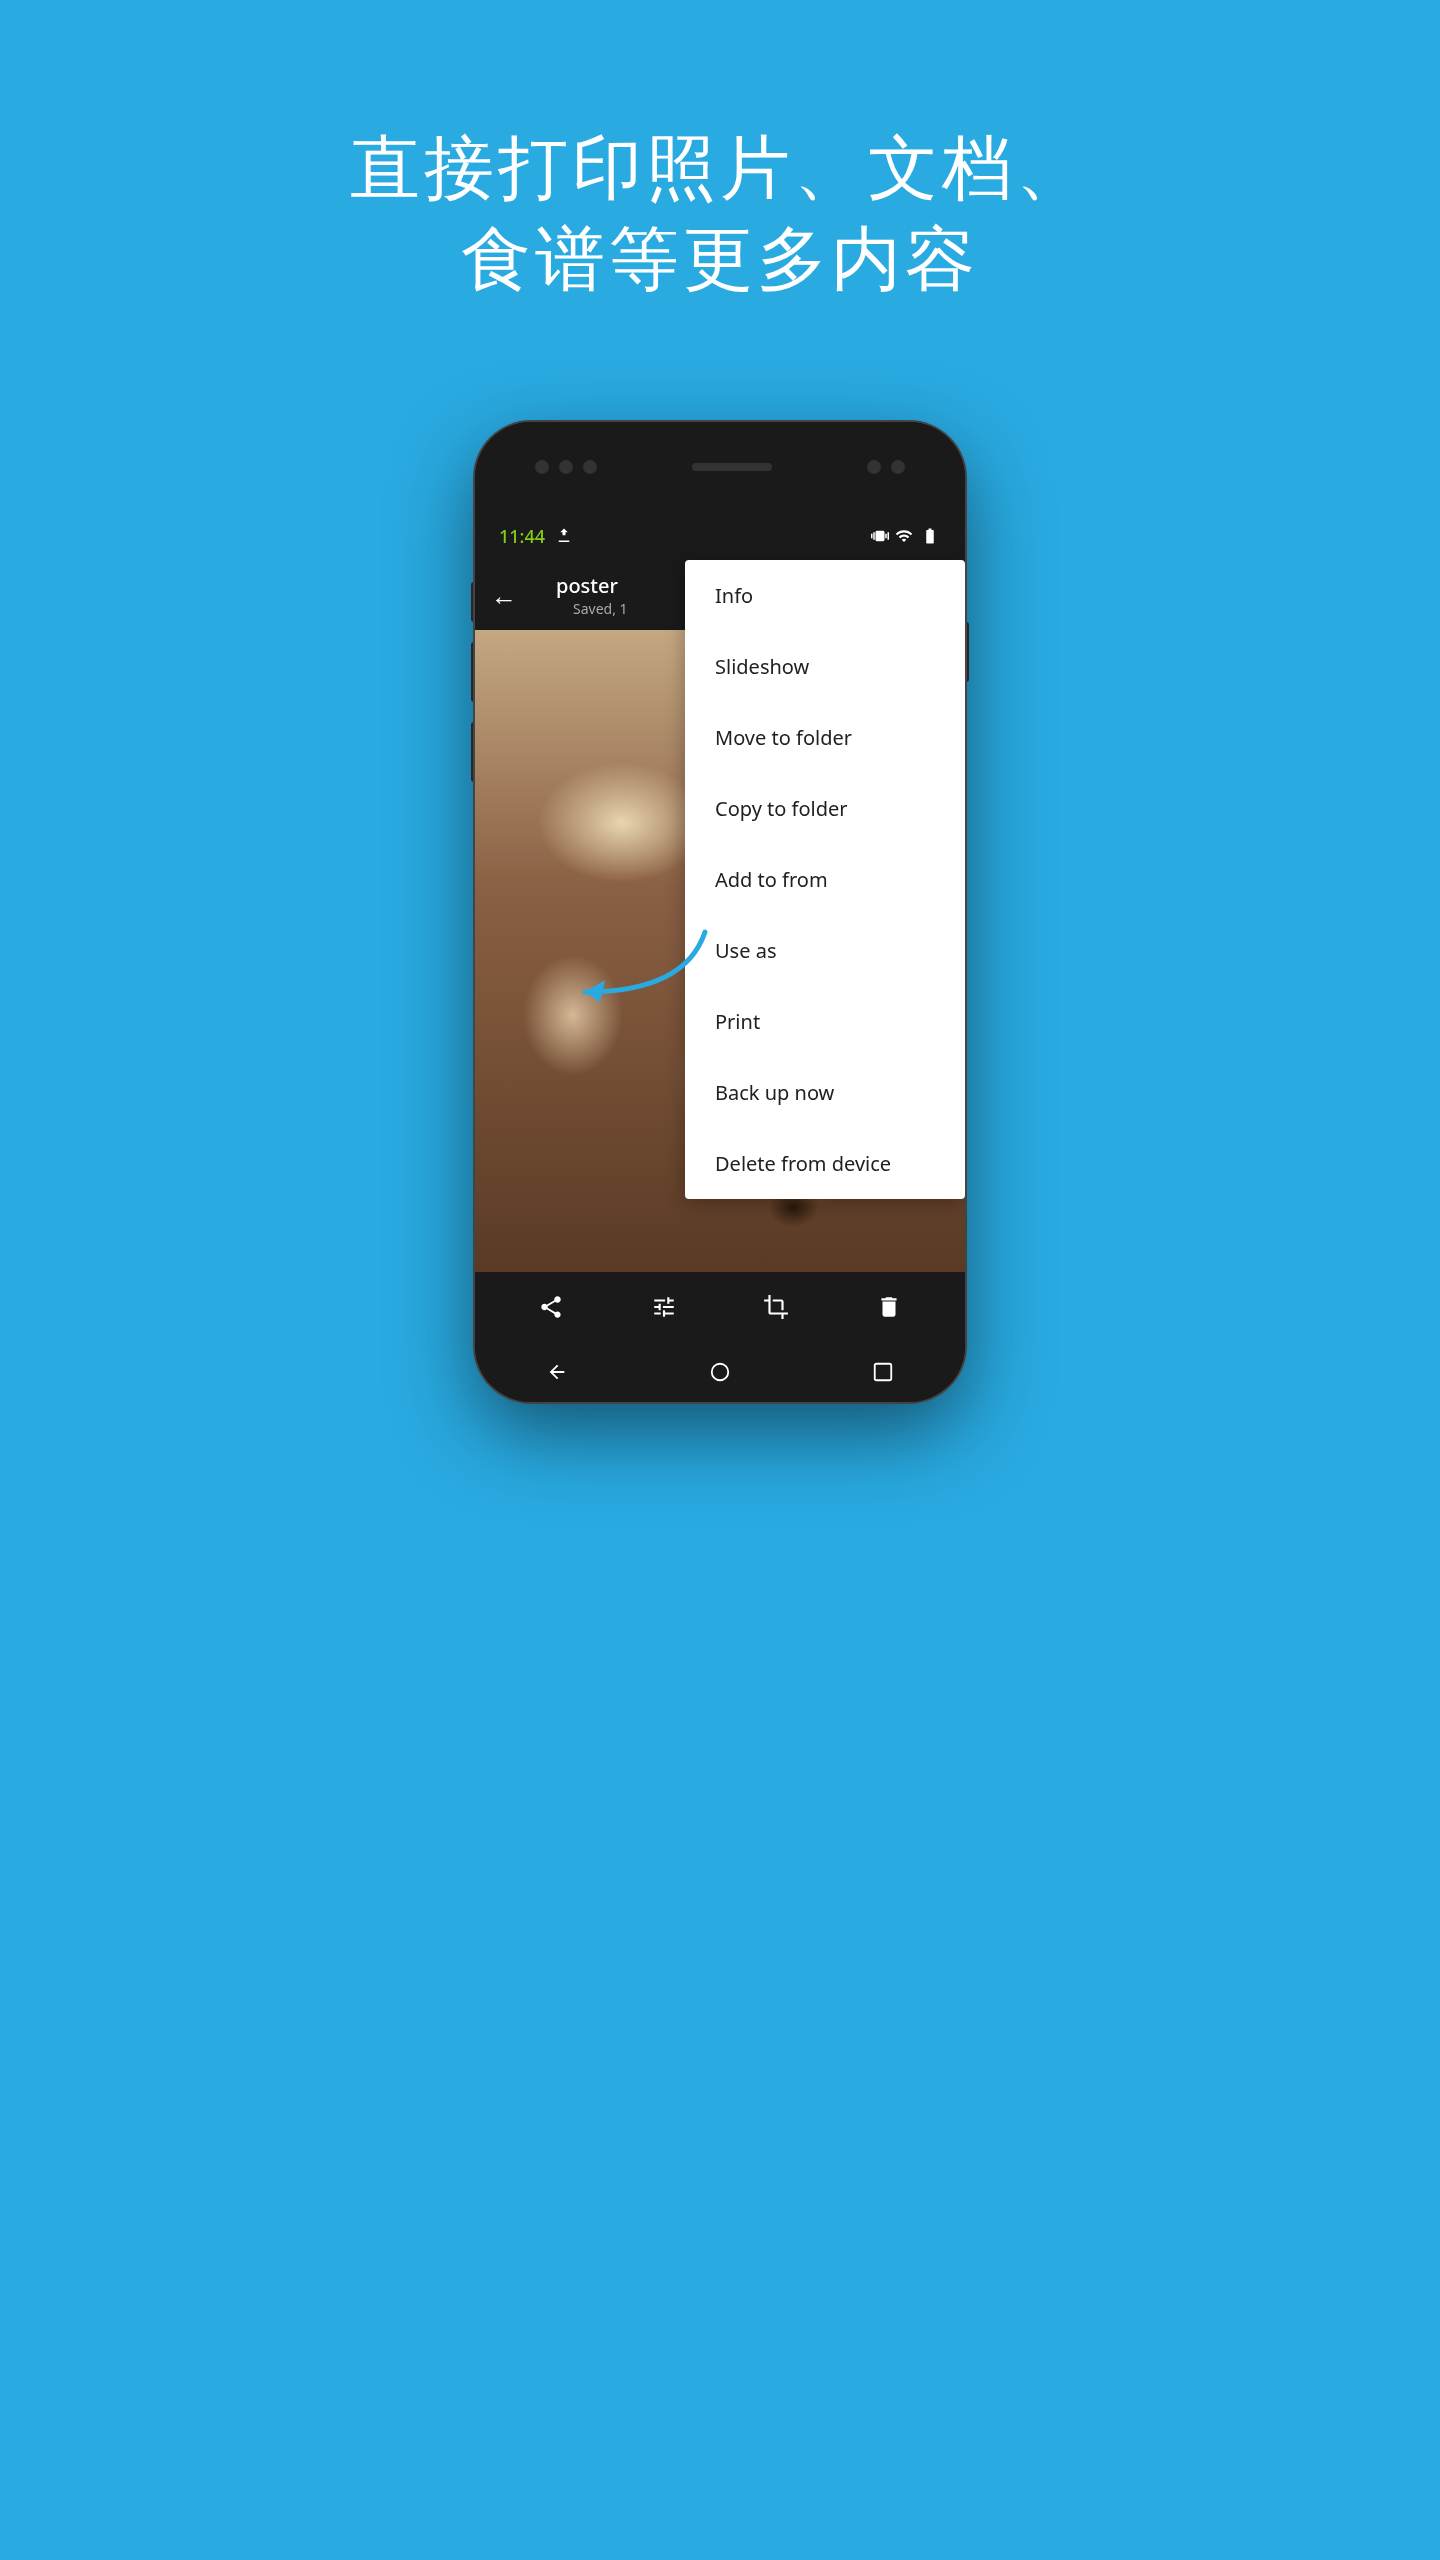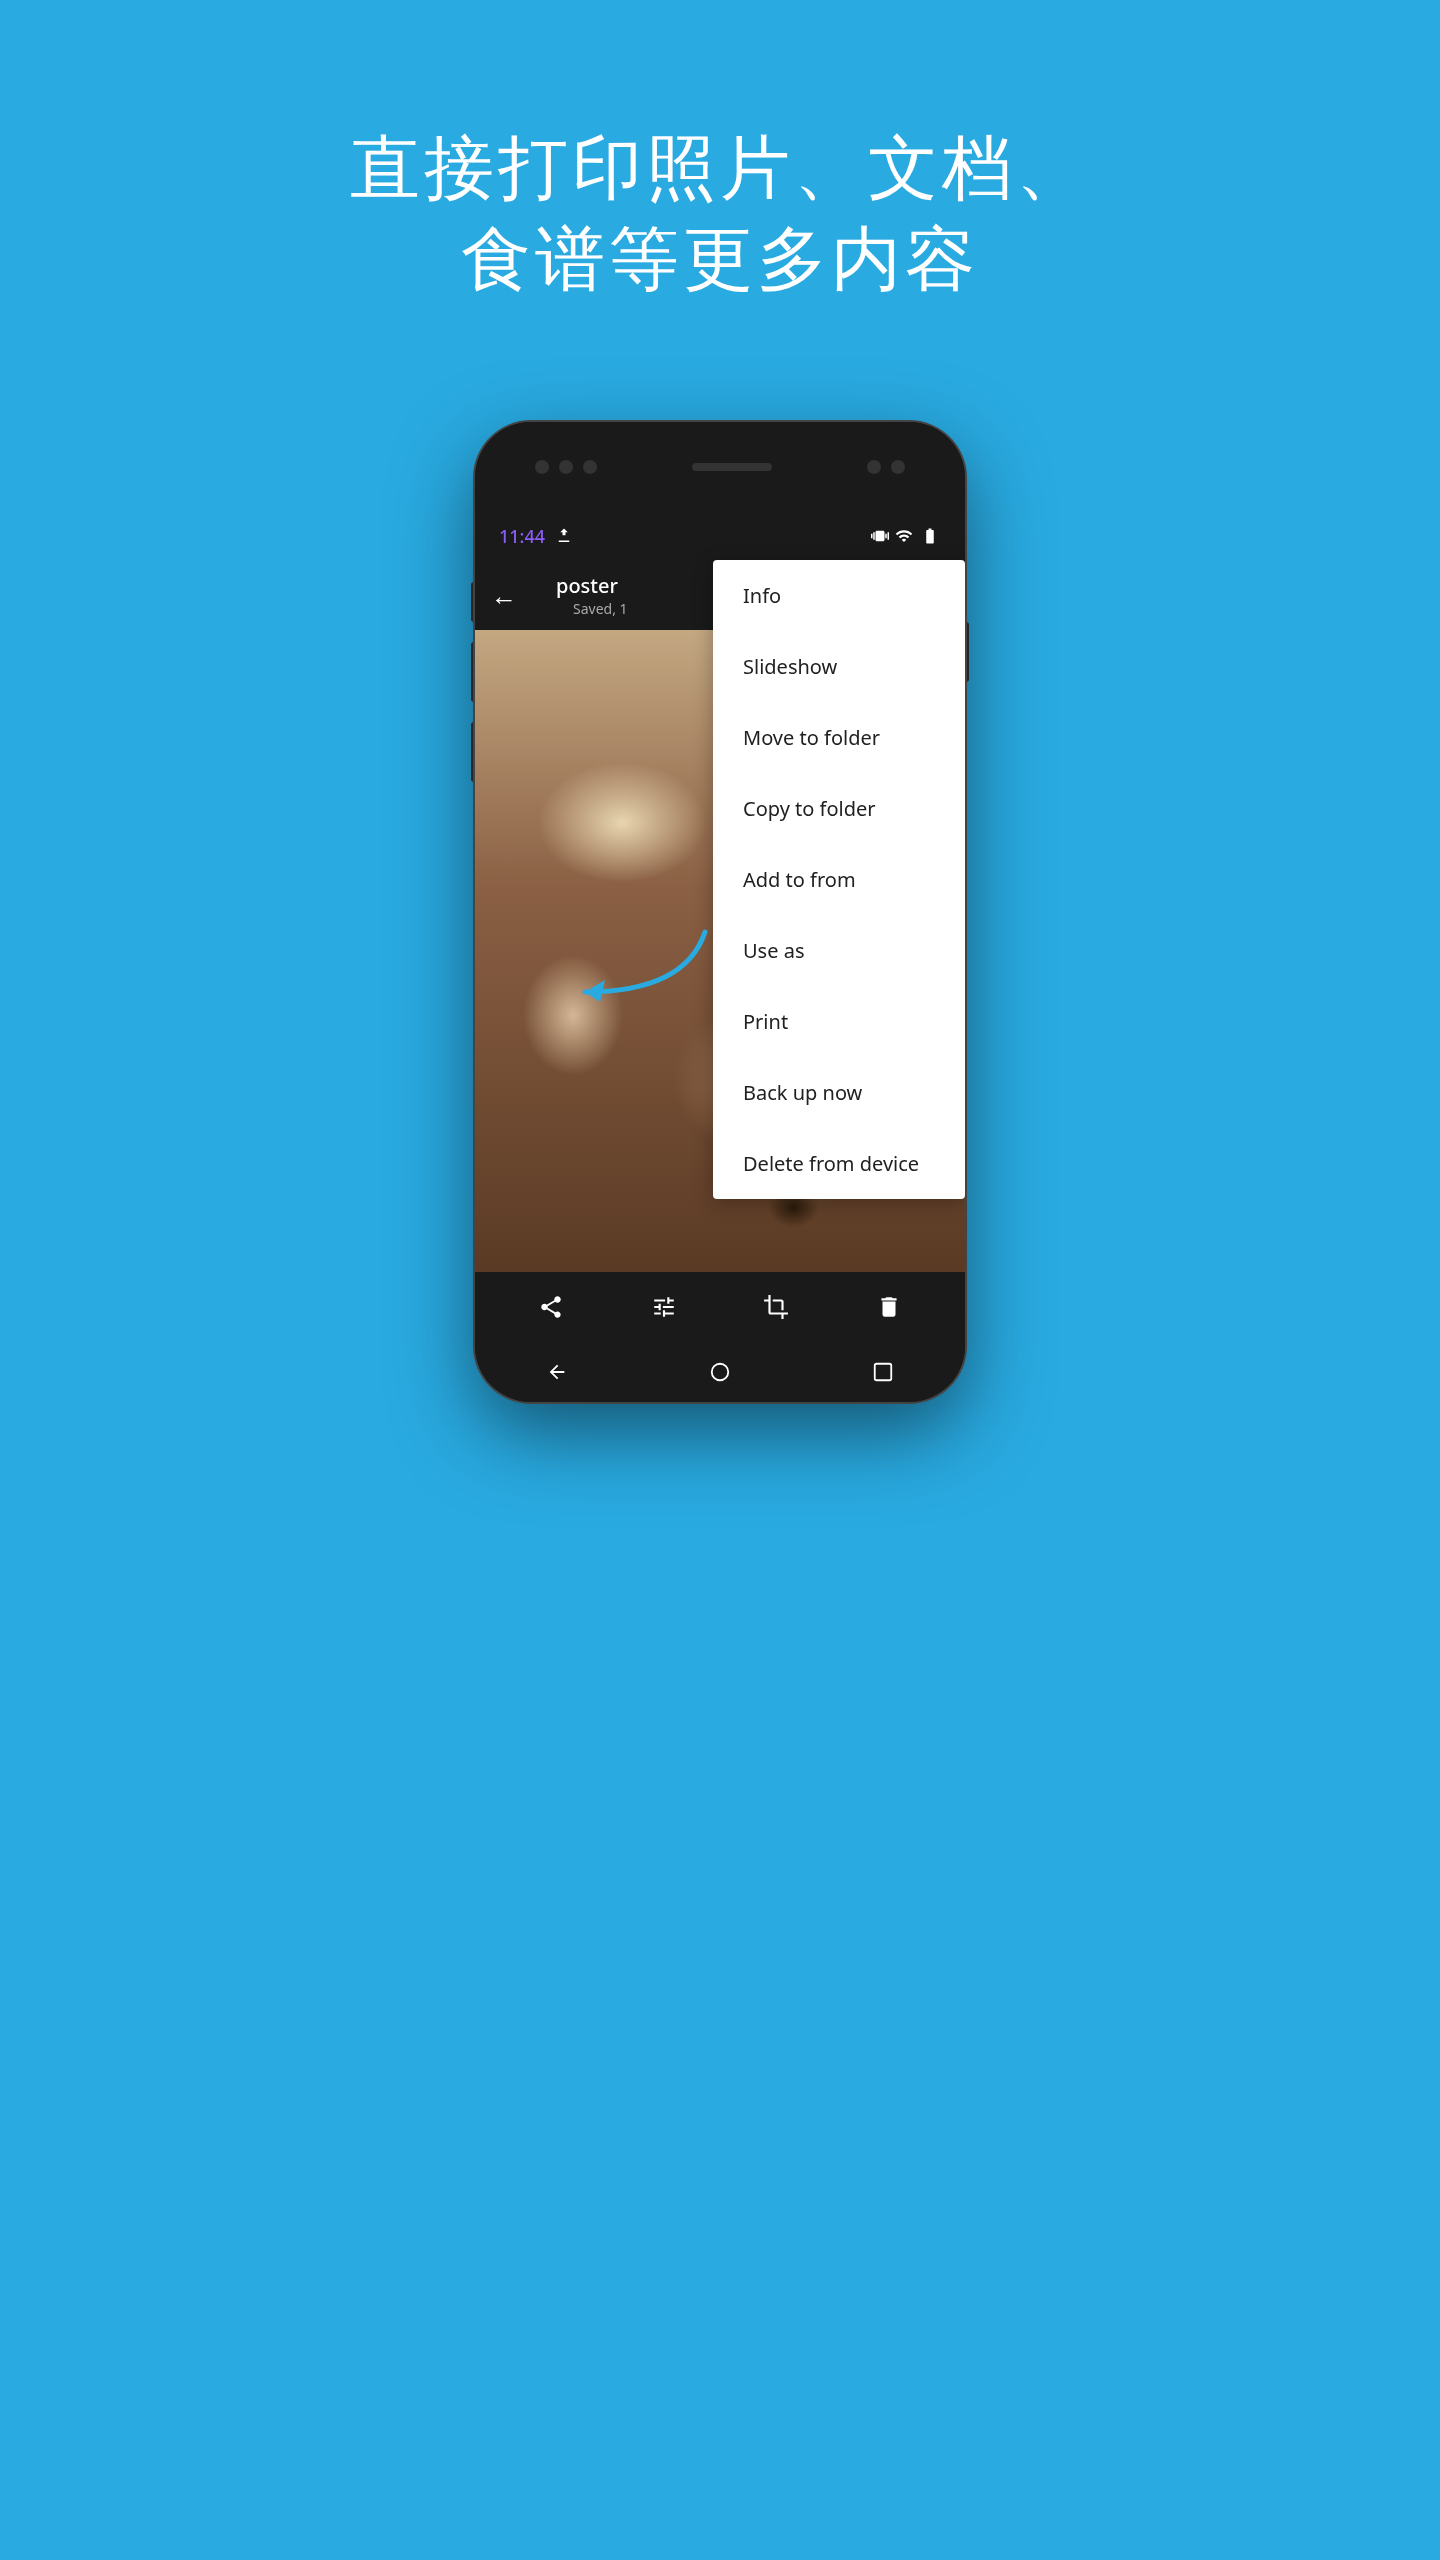--- a/index.html
+++ b/index.html
@@ -104,21 +104,21 @@
       z-index: 10;
       color: white;
       font-size: 18px;
       font-weight: 500;
     }
 
     .status-left {
       display: flex;
       align-items: center;
       gap: 10px;
-      color: #8b5cf6;
+      color: #84cc16;
       font-size: 18px;
     }
 
     .status-right {
       display: flex;
       align-items: center;
       gap: 6px;
     }
 
     
@@ -220,21 +220,21 @@
       align-items: center;
       justify-content: space-around;
       z-index: 10;
     }
 
     
     .dropdown-menu {
       position: absolute;
       top: 138px;
       right: 0;
-      width: 252px;
+      width: 280px;
       background: white;
       border-radius: 4px;
       box-shadow: 0 4px 20px rgba(0,0,0,0.3);
       z-index: 100;
       overflow: hidden;
     }
 
     .menu-item {
       padding: 22px 30px;
       font-size: 20px;

